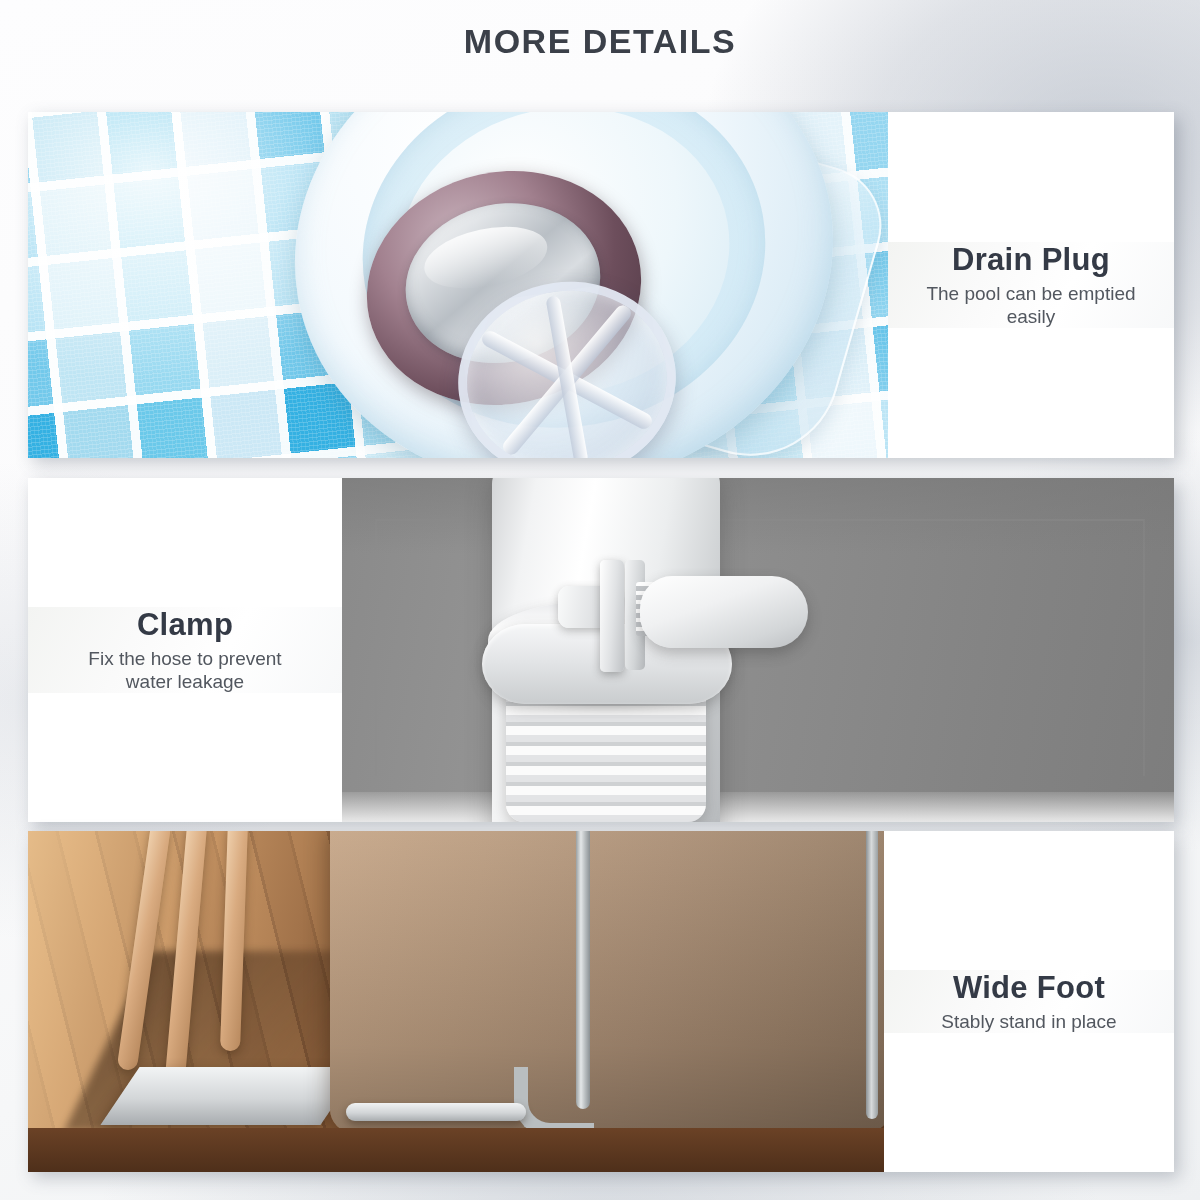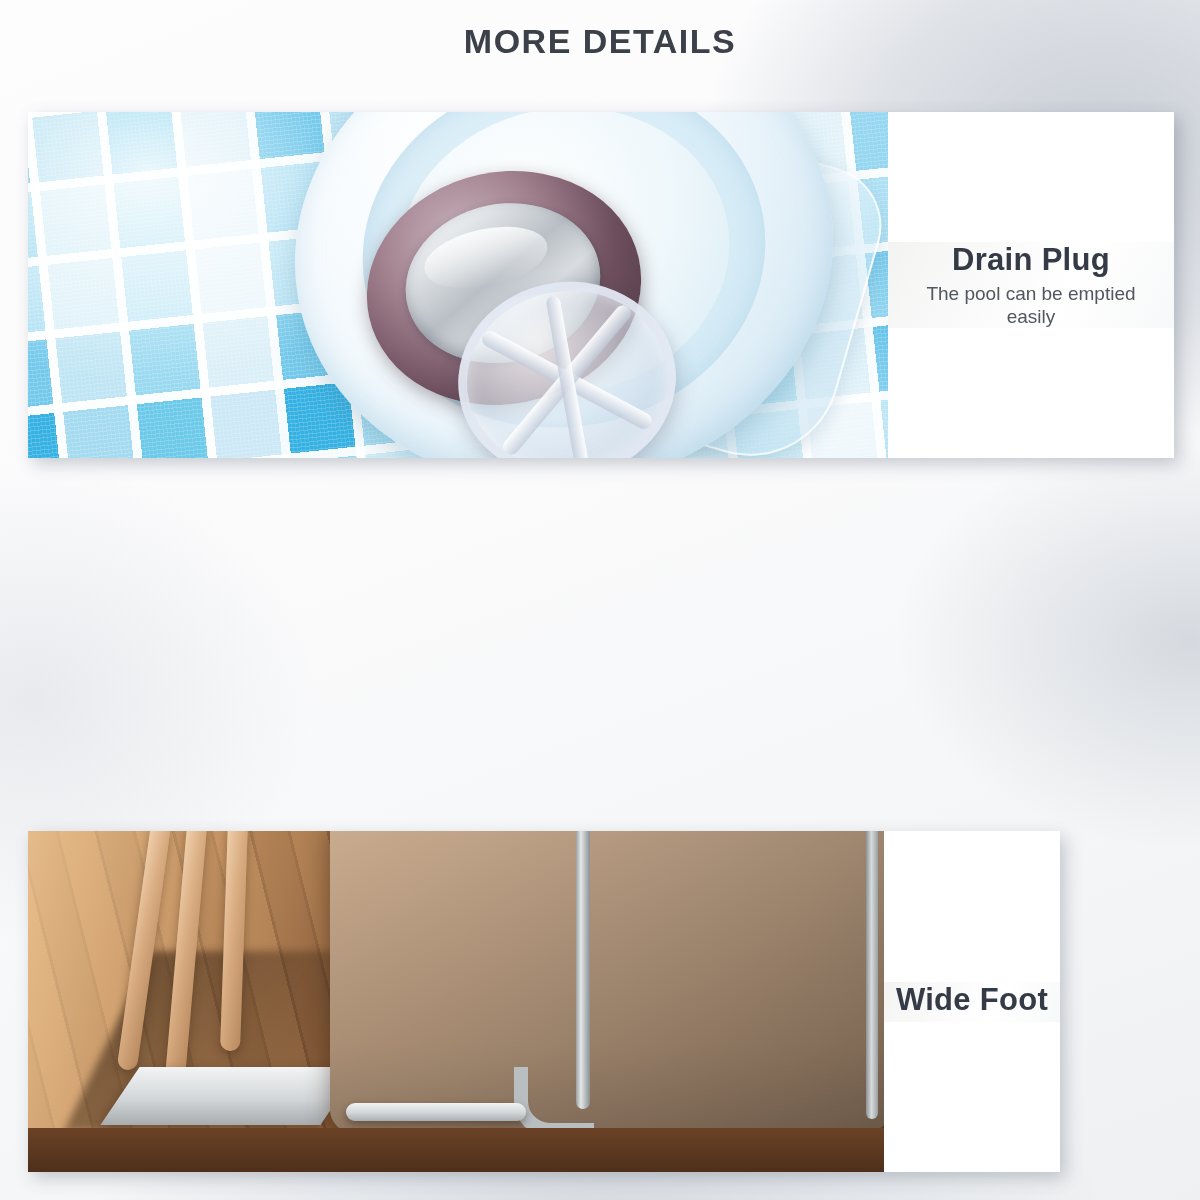--- a/index.html
+++ b/index.html
@@ -32,21 +32,21 @@
   .band{
     position:absolute;
     box-shadow:5px 6px 16px rgba(80,90,105,0.30);
     overflow:hidden;
     display:flex;
     background:#fff;
     align-items:center;
   }
   #band1{left:28px;top:112px;width:1146px;height:346px;}
   #band2{left:28px;top:478px;width:1146px;height:344px;}
-  #band3{left:28px;top:831px;width:1032px;height:341px;}
+  #band3{left:28px;top:831px;width:1146px;height:341px;}
 
   .photo{position:relative;overflow:hidden;flex:0 0 auto;}
   .panel{
     position:relative;flex:1 1 auto;
     background:linear-gradient(118deg,#f3f4f2 0%,#fafafa 34%,#ffffff 62%,#f7f8f9 100%);
     display:flex;flex-direction:column;align-items:center;justify-content:center;
     text-align:center;
   }
   .panel .heading{
     font-size:31px;font-weight:bold;color:#343a46;
@@ -365,20 +365,42 @@
         <div class="capbar b3"></div>
       </div>
     </div>
 
     <div class="panel">
       <div class="heading">Drain Plug</div>
       <div class="sub">The pool can be emptied easily</div>
     </div>
   </div>
 
+  <div class="band" id="band2">
+
+    <div class="panel" style="order:1">
+      <div class="heading">Clamp</div>
+      <div class="sub" style="max-width:240px">Fix the hose to prevent water leakage</div>
+    </div>
+
+    <div class="photo" id="photo2">
+      <div class="greybg"></div>
+      <div class="greyseam"></div>
+      <div class="greyfloor"></div>
+      <div class="hose"></div>
+      <div class="hoseRibs"></div>
+      <div class="hoseTipRing"></div>
+      <div class="clampBand"></div>
+      <div class="clampNut"></div>
+      <div class="clampPost"></div>
+      <div class="clampPost2"></div>
+      <div class="clampTeeth"></div>
+      <div class="clampLever"></div>
+    </div>
+  </div>
 
   <div class="band" id="band3">
 
     <div class="photo" id="photo3">
       <div class="deck"></div>
       <div class="deckSun"></div>
       <div class="legShadow"></div>
       <div class="leg l1"></div>
       <div class="leg l2"></div>
       <div class="leg l3"></div>
@@ -386,16 +408,17 @@
       <div class="poolwall"></div>
       <div class="frame"></div>
       <div class="frameCurve"></div>
       <div class="frameFoot"></div>
       <div class="frameRight"></div>
       <div class="deckFront"></div>
     </div>
 
     <div class="panel">
       <div class="heading">Wide Foot</div>
+      <div class="sub" style="max-width:245px">Stably stand in place</div>
     </div>
   </div>
 
 </div>
 
 </body></html>

